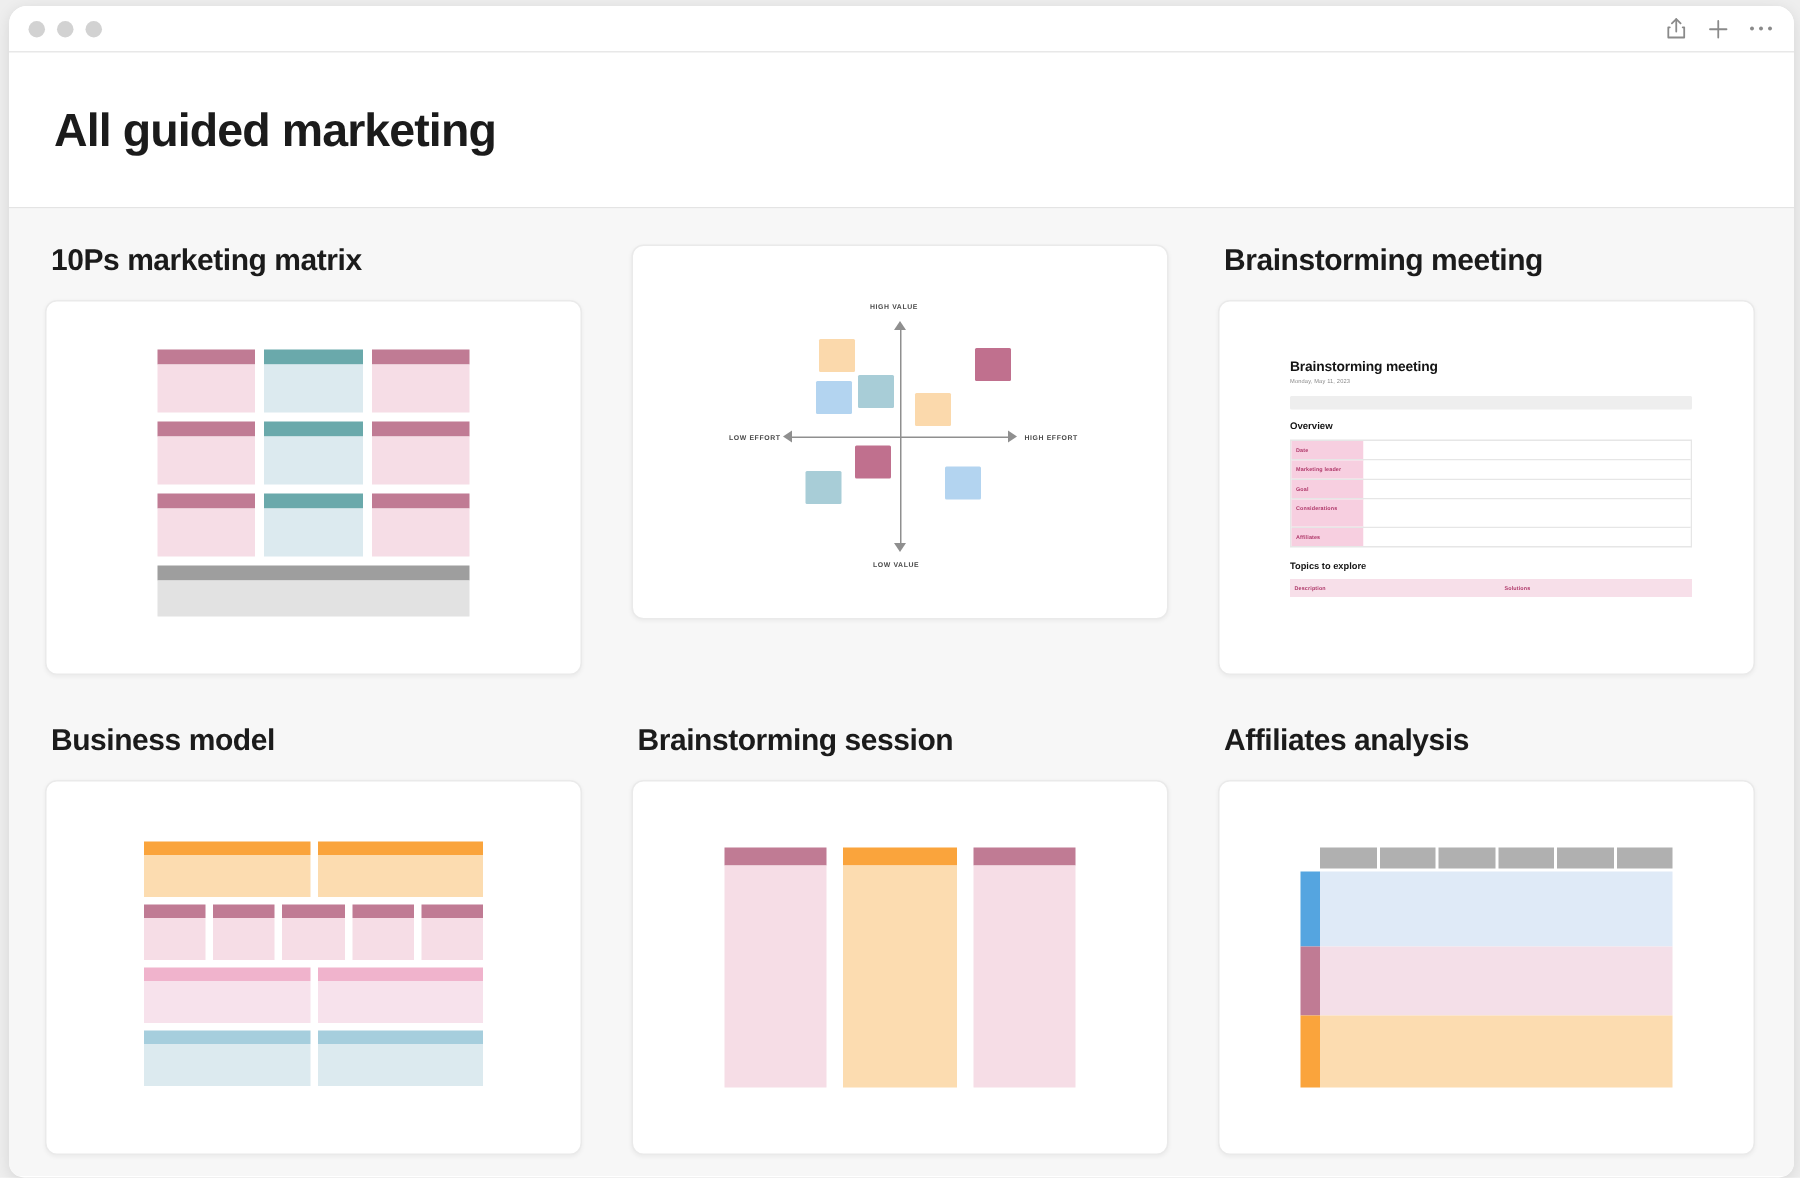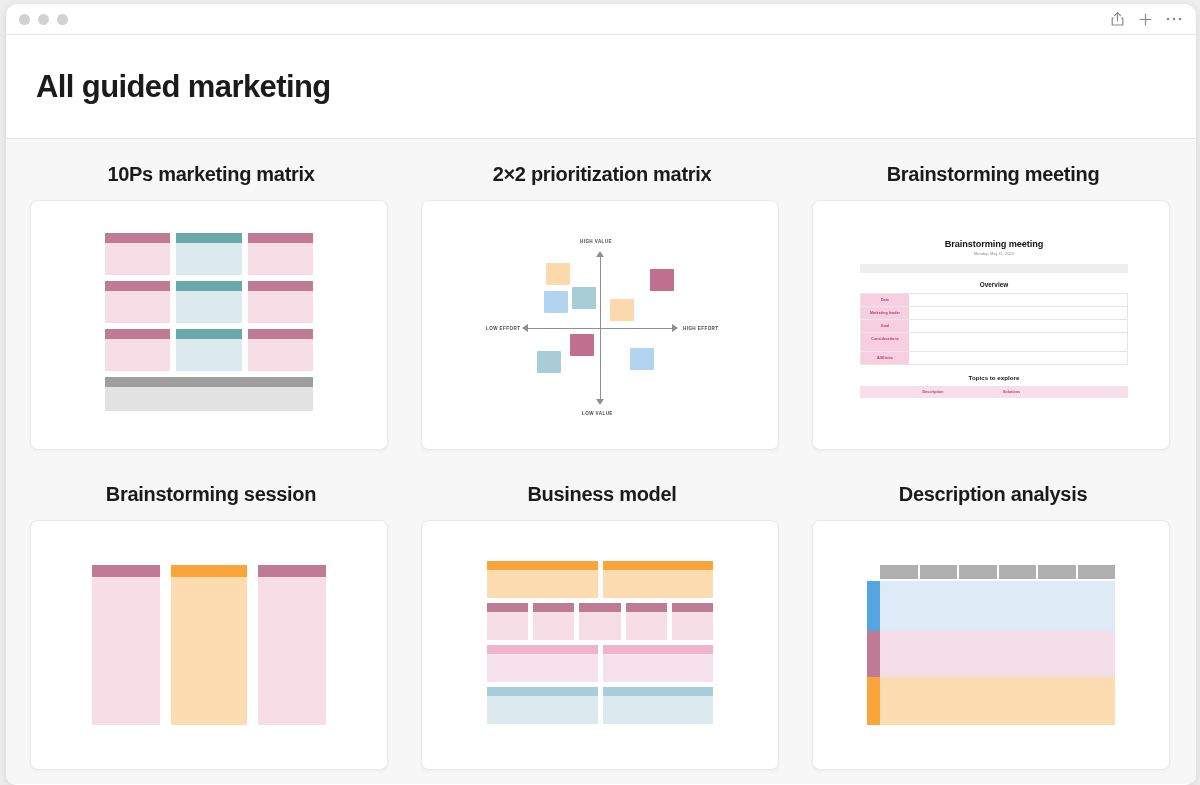--- a/index.html
+++ b/index.html
@@ -67,21 +67,21 @@
   .content {
     background: #f7f7f7;
     padding: 24px 24px 0 24px;
     height: 645px;
   }
   .grid {
     display: grid;
     grid-template-columns: repeat(3, 358px);
     gap: 33px 33px;
   }
-  .tpl { width: 358px; text-align: center; }
+  .tpl { width: 358px; }
   .tpl-title {
     font-size: 20px;
     font-weight: bold;
     color: #1b1b1b;
     letter-spacing: -0.3px;
     margin-bottom: 14px;
     padding-left: 4px;
   }
   .tpl-card {
     height: 250px;
@@ -298,21 +298,20 @@
               <div class="m10-cell">
                 <div class="m10-head" style="background:#9e9e9e"></div>
                 <div class="m10-body" style="background:#e2e2e2"></div>
               </div>
             </div>
           </div>
         </div>
       </div>
 
       <div class="tpl">
-        <div class="tpl-title">2×2 prioritization matrix</div>
         <div class="tpl-card">
           <div class="mx-wrap">
             <div class="mx-axis-v"></div>
             <div class="mx-axis-h"></div>
             <div class="mx-arrow up"></div>
             <div class="mx-arrow down"></div>
             <div class="mx-arrow left"></div>
             <div class="mx-arrow right"></div>
 
             <div class="mx-label" style="left:158px; top:38px;">HIGH VALUE</div>
@@ -365,101 +364,101 @@
             <div class="doc-h3">Topics to explore</div>
             <div class="doc-topics">
               <span>Description</span>
               <span>Solutions</span>
             </div>
           </div>
         </div>
       </div>
 
       <div class="tpl">
+        <div class="tpl-title">Business model</div>
+        <div class="tpl-card">
+          <div class="bm-wrap">
+            <div class="bm-band">
+              <div class="bm-cell">
+                <div class="bm-head" style="background:#faa43c"></div>
+                <div class="bm-body" style="background:#fcdcb0"></div>
+              </div>
+              <div class="bm-cell">
+                <div class="bm-head" style="background:#faa43c"></div>
+                <div class="bm-body" style="background:#fcdcb0"></div>
+              </div>
+            </div>
+            <div class="bm-band">
+              <div class="bm-cell">
+                <div class="bm-head" style="background:#c07b94"></div>
+                <div class="bm-body" style="background:#f6dde6"></div>
+              </div>
+              <div class="bm-cell">
+                <div class="bm-head" style="background:#c07b94"></div>
+                <div class="bm-body" style="background:#f6dde6"></div>
+              </div>
+              <div class="bm-cell">
+                <div class="bm-head" style="background:#c07b94"></div>
+                <div class="bm-body" style="background:#f6dde6"></div>
+              </div>
+              <div class="bm-cell">
+                <div class="bm-head" style="background:#c07b94"></div>
+                <div class="bm-body" style="background:#f6dde6"></div>
+              </div>
+              <div class="bm-cell">
+                <div class="bm-head" style="background:#c07b94"></div>
+                <div class="bm-body" style="background:#f6dde6"></div>
+              </div>
+            </div>
+            <div class="bm-band">
+              <div class="bm-cell">
+                <div class="bm-head" style="background:#f0b3cc"></div>
+                <div class="bm-body" style="background:#f7e2ec"></div>
+              </div>
+              <div class="bm-cell">
+                <div class="bm-head" style="background:#f0b3cc"></div>
+                <div class="bm-body" style="background:#f7e2ec"></div>
+              </div>
+            </div>
+            <div class="bm-band">
+              <div class="bm-cell">
+                <div class="bm-head" style="background:#a6cedd"></div>
+                <div class="bm-body" style="background:#dceaef"></div>
+              </div>
+              <div class="bm-cell">
+                <div class="bm-head" style="background:#a6cedd"></div>
+                <div class="bm-body" style="background:#dceaef"></div>
+              </div>
+            </div>
+          </div>
+        </div>
+      </div>
+
+      <div class="tpl">
         <div class="tpl-title">Brainstorming session</div>
         <div class="tpl-card">
           <div class="bs-wrap">
             <div style="width:68px">
               <div class="bs-col-head" style="background:#c07b94"></div>
               <div class="bs-col-body" style="background:#f6dde6"></div>
             </div>
             <div style="width:76px">
               <div class="bs-col-head" style="background:#faa43c"></div>
               <div class="bs-col-body" style="background:#fcdcb0"></div>
             </div>
             <div style="width:68px">
               <div class="bs-col-head" style="background:#c07b94"></div>
               <div class="bs-col-body" style="background:#f6dde6"></div>
             </div>
           </div>
         </div>
       </div>
 
       <div class="tpl">
-        <div class="tpl-title">Business model</div>
-        <div class="tpl-card">
-          <div class="bm-wrap">
-            <div class="bm-band">
-              <div class="bm-cell">
-                <div class="bm-head" style="background:#faa43c"></div>
-                <div class="bm-body" style="background:#fcdcb0"></div>
-              </div>
-              <div class="bm-cell">
-                <div class="bm-head" style="background:#faa43c"></div>
-                <div class="bm-body" style="background:#fcdcb0"></div>
-              </div>
-            </div>
-            <div class="bm-band">
-              <div class="bm-cell">
-                <div class="bm-head" style="background:#c07b94"></div>
-                <div class="bm-body" style="background:#f6dde6"></div>
-              </div>
-              <div class="bm-cell">
-                <div class="bm-head" style="background:#c07b94"></div>
-                <div class="bm-body" style="background:#f6dde6"></div>
-              </div>
-              <div class="bm-cell">
-                <div class="bm-head" style="background:#c07b94"></div>
-                <div class="bm-body" style="background:#f6dde6"></div>
-              </div>
-              <div class="bm-cell">
-                <div class="bm-head" style="background:#c07b94"></div>
-                <div class="bm-body" style="background:#f6dde6"></div>
-              </div>
-              <div class="bm-cell">
-                <div class="bm-head" style="background:#c07b94"></div>
-                <div class="bm-body" style="background:#f6dde6"></div>
-              </div>
-            </div>
-            <div class="bm-band">
-              <div class="bm-cell">
-                <div class="bm-head" style="background:#f0b3cc"></div>
-                <div class="bm-body" style="background:#f7e2ec"></div>
-              </div>
-              <div class="bm-cell">
-                <div class="bm-head" style="background:#f0b3cc"></div>
-                <div class="bm-body" style="background:#f7e2ec"></div>
-              </div>
-            </div>
-            <div class="bm-band">
-              <div class="bm-cell">
-                <div class="bm-head" style="background:#a6cedd"></div>
-                <div class="bm-body" style="background:#dceaef"></div>
-              </div>
-              <div class="bm-cell">
-                <div class="bm-head" style="background:#a6cedd"></div>
-                <div class="bm-body" style="background:#dceaef"></div>
-              </div>
-            </div>
-          </div>
-        </div>
-      </div>
-
-      <div class="tpl">
-        <div class="tpl-title">Description analysis</div>
+        <div class="tpl-title">Affiliates analysis</div>
         <div class="tpl-card">
           <div class="ca-wrap">
             <div class="ca-headrow">
               <div class="ca-hcell"></div>
               <div class="ca-hcell"></div>
               <div class="ca-hcell"></div>
               <div class="ca-hcell"></div>
               <div class="ca-hcell"></div>
               <div class="ca-hcell"></div>
             </div>

